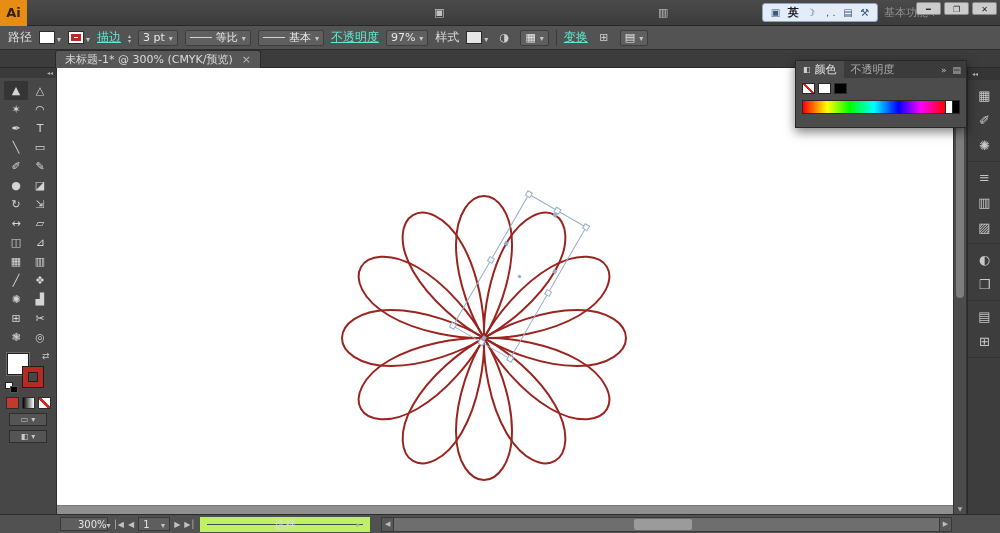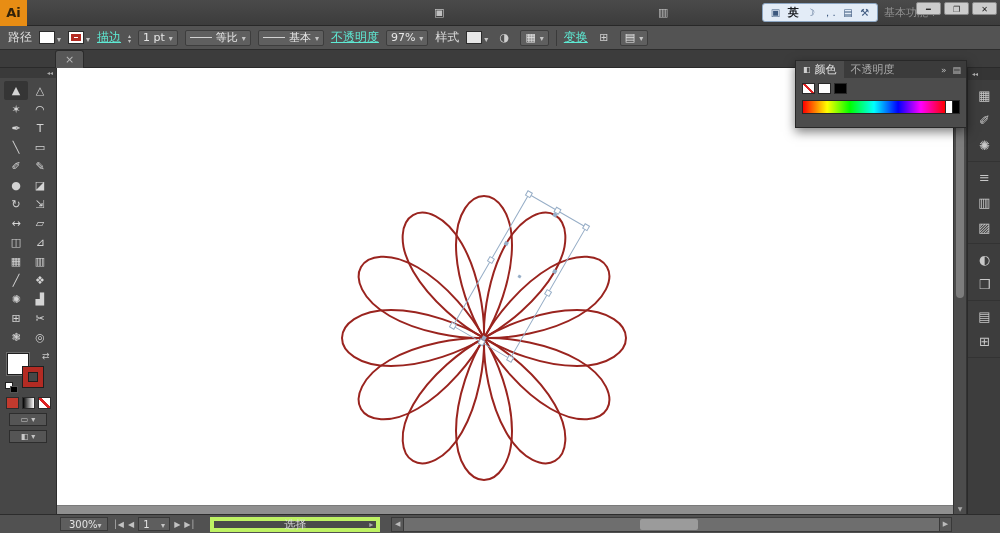--- a/index.html
+++ b/index.html
@@ -119,25 +119,25 @@
   .mini.black{background:#000}
   .spectrum{margin-top:6px;height:14px;border:1px solid #282828;display:flex}
   .spectrum .ramp{flex:1;background:linear-gradient(to right,#f00,#ff0 17%,#0f0 33%,#0ff 50%,#00f 67%,#f0f 83%,#f00)}
   .spectrum .w{width:7px;background:#fff;border-left:1px solid #282828}
   .spectrum .b{width:7px;background:#000;border-left:1px solid #282828}
 
   
   .statusbar{position:absolute;left:0;top:514px;width:1000px;height:19px;background:#515151;
              border-top:1px solid #2c2c2c;display:flex;align-items:center;gap:5px;padding-left:60px}
   .zoom-combo{width:48px;height:14px;background:#5e5e5e;border:1px solid #393939;display:flex;
-              align-items:center;justify-content:flex-start;padding:0 8px;font-size:10px;color:#e4e4e4}
+              align-items:center;justify-content:flex-start;padding:0 17px;font-size:10px;color:#e4e4e4}
   .navcluster{display:flex;align-items:center;gap:4px;color:#c2c2c2;font-size:8px}
   .ab-field{width:32px;height:14px;background:#5e5e5e;border:1px solid #393939;display:flex;
             align-items:center;justify-content:space-between;padding:0 4px;font-size:10px;color:#e4e4e4}
-  .statusbox{width:170px;height:15px;margin-left:10px;background:#4a4a4a;border:4px solid #bef264;
+  .statusbox{width:170px;height:15px;background:#4a4a4a;border:7px solid #bef264;
              display:flex;align-items:center;justify-content:center;position:relative;
              font-size:11px;color:#ddd}
   .fly{position:absolute;right:3px;font-size:8px;color:#aaa}
   .fly::after{content:"▸"}
   .hscroll{flex:1;height:15px;margin-left:6px;margin-right:48px;display:flex;align-items:center}
   .hs-btn{width:13px;height:15px;background:#585858;border:1px solid #393939;color:#bbb;font-size:7px;
           display:flex;align-items:center;justify-content:center}
   .hs-track{flex:1;height:15px;background:#6e6e6e;border-top:1px solid #3a3a3a;
             border-bottom:1px solid #3a3a3a;position:relative}
   .hs-thumb{position:absolute;left:44%;width:58px;top:1px;bottom:1px;background:#9b9b9b;border-radius:2px}
@@ -183,21 +183,21 @@
           <span class="strokehole"></span>
         </span>
       <span class="caret"></span>
     </span>
     <span class="cb-link">描边</span>
     <span class="spinner">
         <span>▴</span>
         <span>▾</span>
       </span>
     <span class="combo">
-      <span>1 pt</span>
+      <span>3 pt</span>
       <span class="caret"></span>
     </span>
     <span class="combo">
       <span class="wline"></span>
       <span>等比</span>
       <span class="caret"></span>
     </span>
     <span class="combo">
       <span class="wline"></span>
       <span>基本</span>
@@ -222,20 +222,21 @@
     <span class="cb-link">变换</span>
     <span class="cb-icon">⊞</span>
     <span class="combo">
       <span>▤</span>
       <span class="caret"></span>
     </span>
   </div>
 
   <div class="tabbar">
     <div class="doctab">
+      <span>未标题-1* @ 300% (CMYK/预览)</span>
       <span class="tab-close">×</span>
     </div>
   </div>
 
   <div class="toolbox">
     <div class="tool-collapse">◂◂</div>
     <div id="tools">
         <div class="tool active">▲</div>
         <div class="tool">△</div>
         <div class="tool">✶</div>

